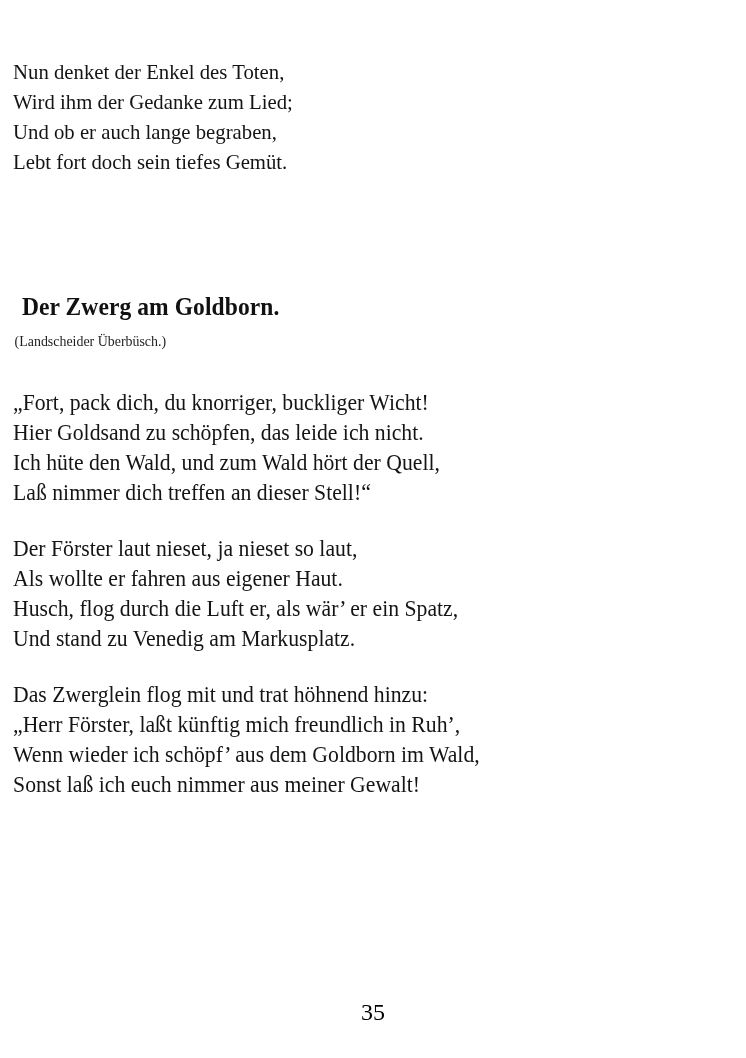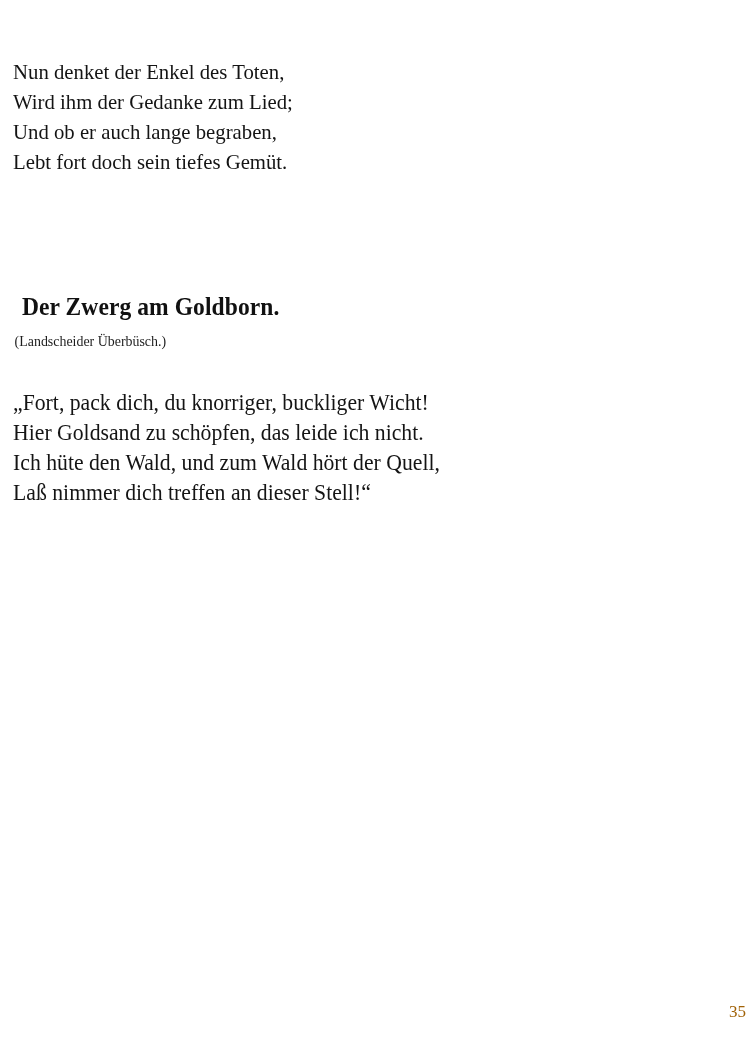--- a/index.html
+++ b/index.html
@@ -87,24 +87,24 @@
   .stanza-top .verse-line {
     font-size: 21.5px;
     line-height: 30px;
   }
 
   .page-number {
     position: absolute;
     left: 0;
     right: 0;
     top: 998px;
-    text-align: right;
-    font-size: 17px;
+    text-align: center;
+    font-size: 24px;
     line-height: 28px;
-    color: #a16207;
+    color: #000000;
   }
 </style>
 </head>
 <body>
 
 <div class="page">
 
   <div class="stanza-top">
     <div class="verse-line">Nun denket der Enkel des Toten,</div>
     <div class="verse-line">Wird ihm der Gedanke zum Lied;</div>
@@ -120,19 +120,31 @@
   <div class="poem-body">
 
     <div class="stanza">
       <div class="verse-line">„Fort, pack dich, du knorriger, buckliger Wicht!</div>
       <div class="verse-line">Hier Goldsand zu schöpfen, das leide ich nicht.</div>
       <div class="verse-line">Ich hüte den Wald, und zum Wald hört der Quell,</div>
       <div class="verse-line">Laß nimmer dich treffen an dieser Stell!“</div>
     </div>
 
 
+    <div class="stanza">
+      <div class="verse-line">Der Förster laut nieset, ja nieset so laut,</div>
+      <div class="verse-line">Als wollte er fahren aus eigener Haut.</div>
+      <div class="verse-line">Husch, flog durch die Luft er, als wär’ er ein Spatz,</div>
+      <div class="verse-line">Und stand zu Venedig am Markusplatz.</div>
+    </div>
 
+    <div class="stanza">
+      <div class="verse-line">Das Zwerglein flog mit und trat höhnend hinzu:</div>
+      <div class="verse-line">„Herr Förster, laßt künftig mich freundlich in Ruh’,</div>
+      <div class="verse-line">Wenn wieder ich schöpf’ aus dem Goldborn im Wald,</div>
+      <div class="verse-line">Sonst laß ich euch nimmer aus meiner Gewalt!</div>
+    </div>
 
   </div>
 
   <div class="page-number">35</div>
 
 </div>
 
 </body></html>

